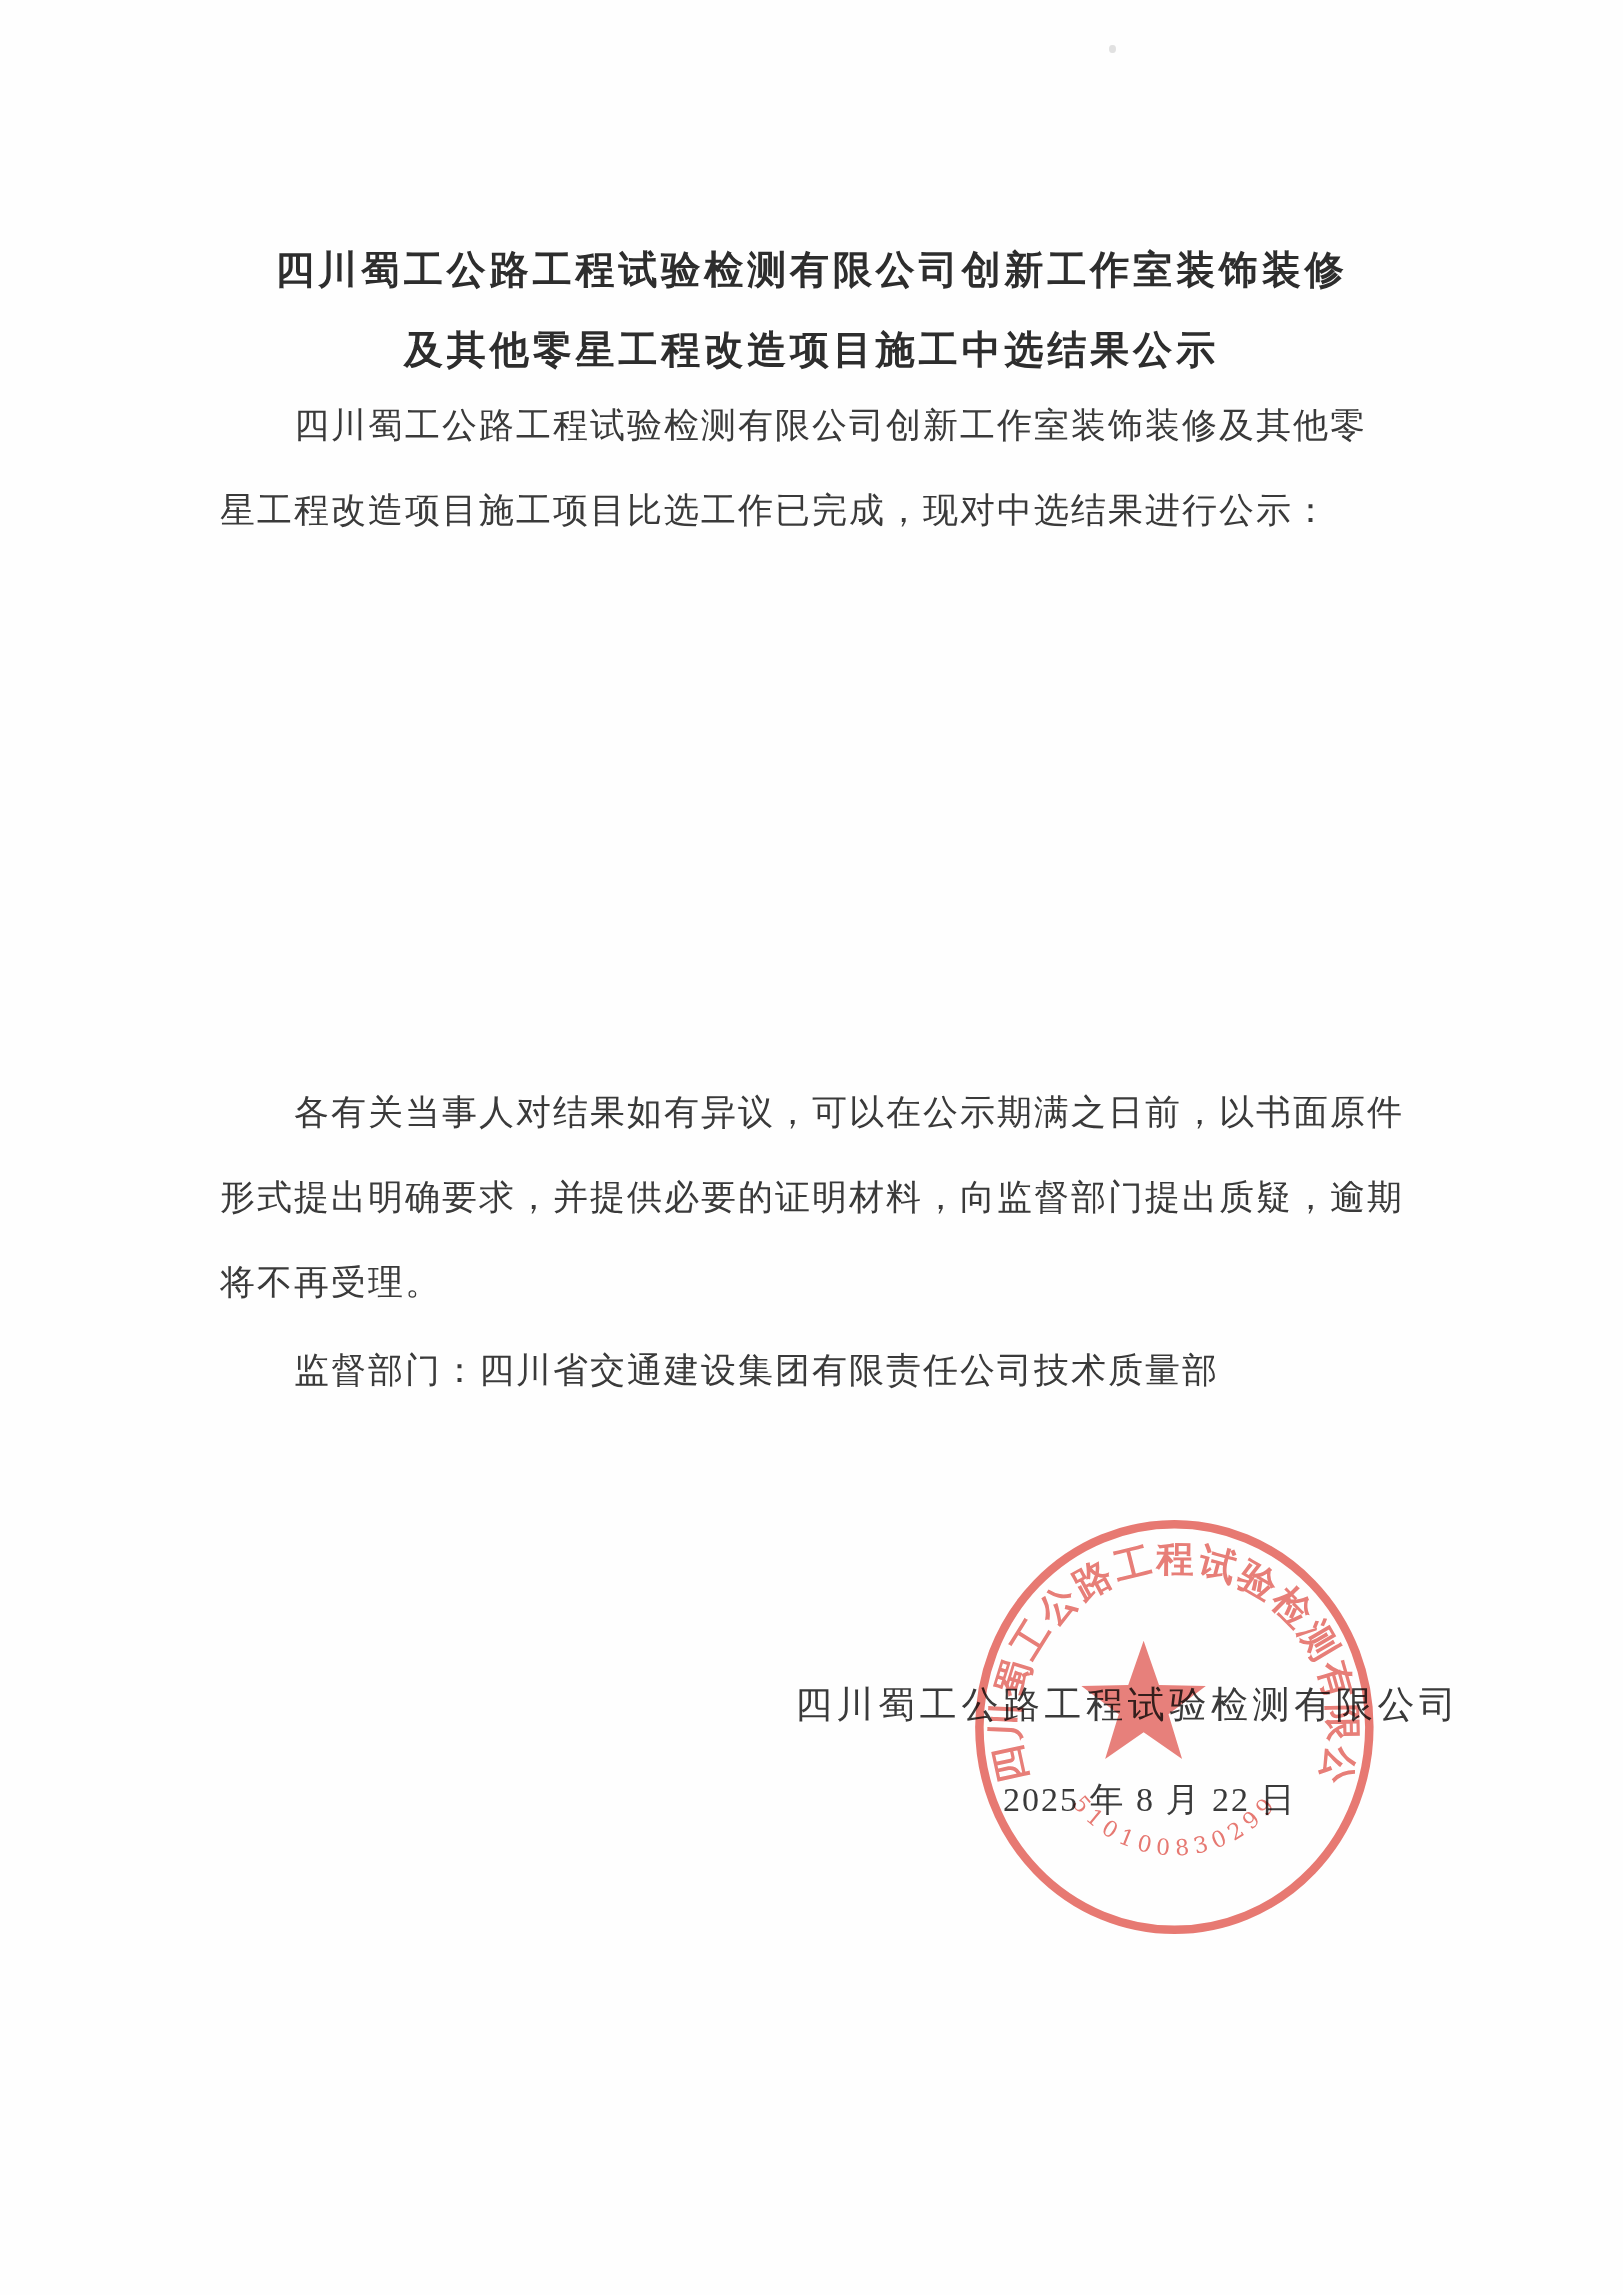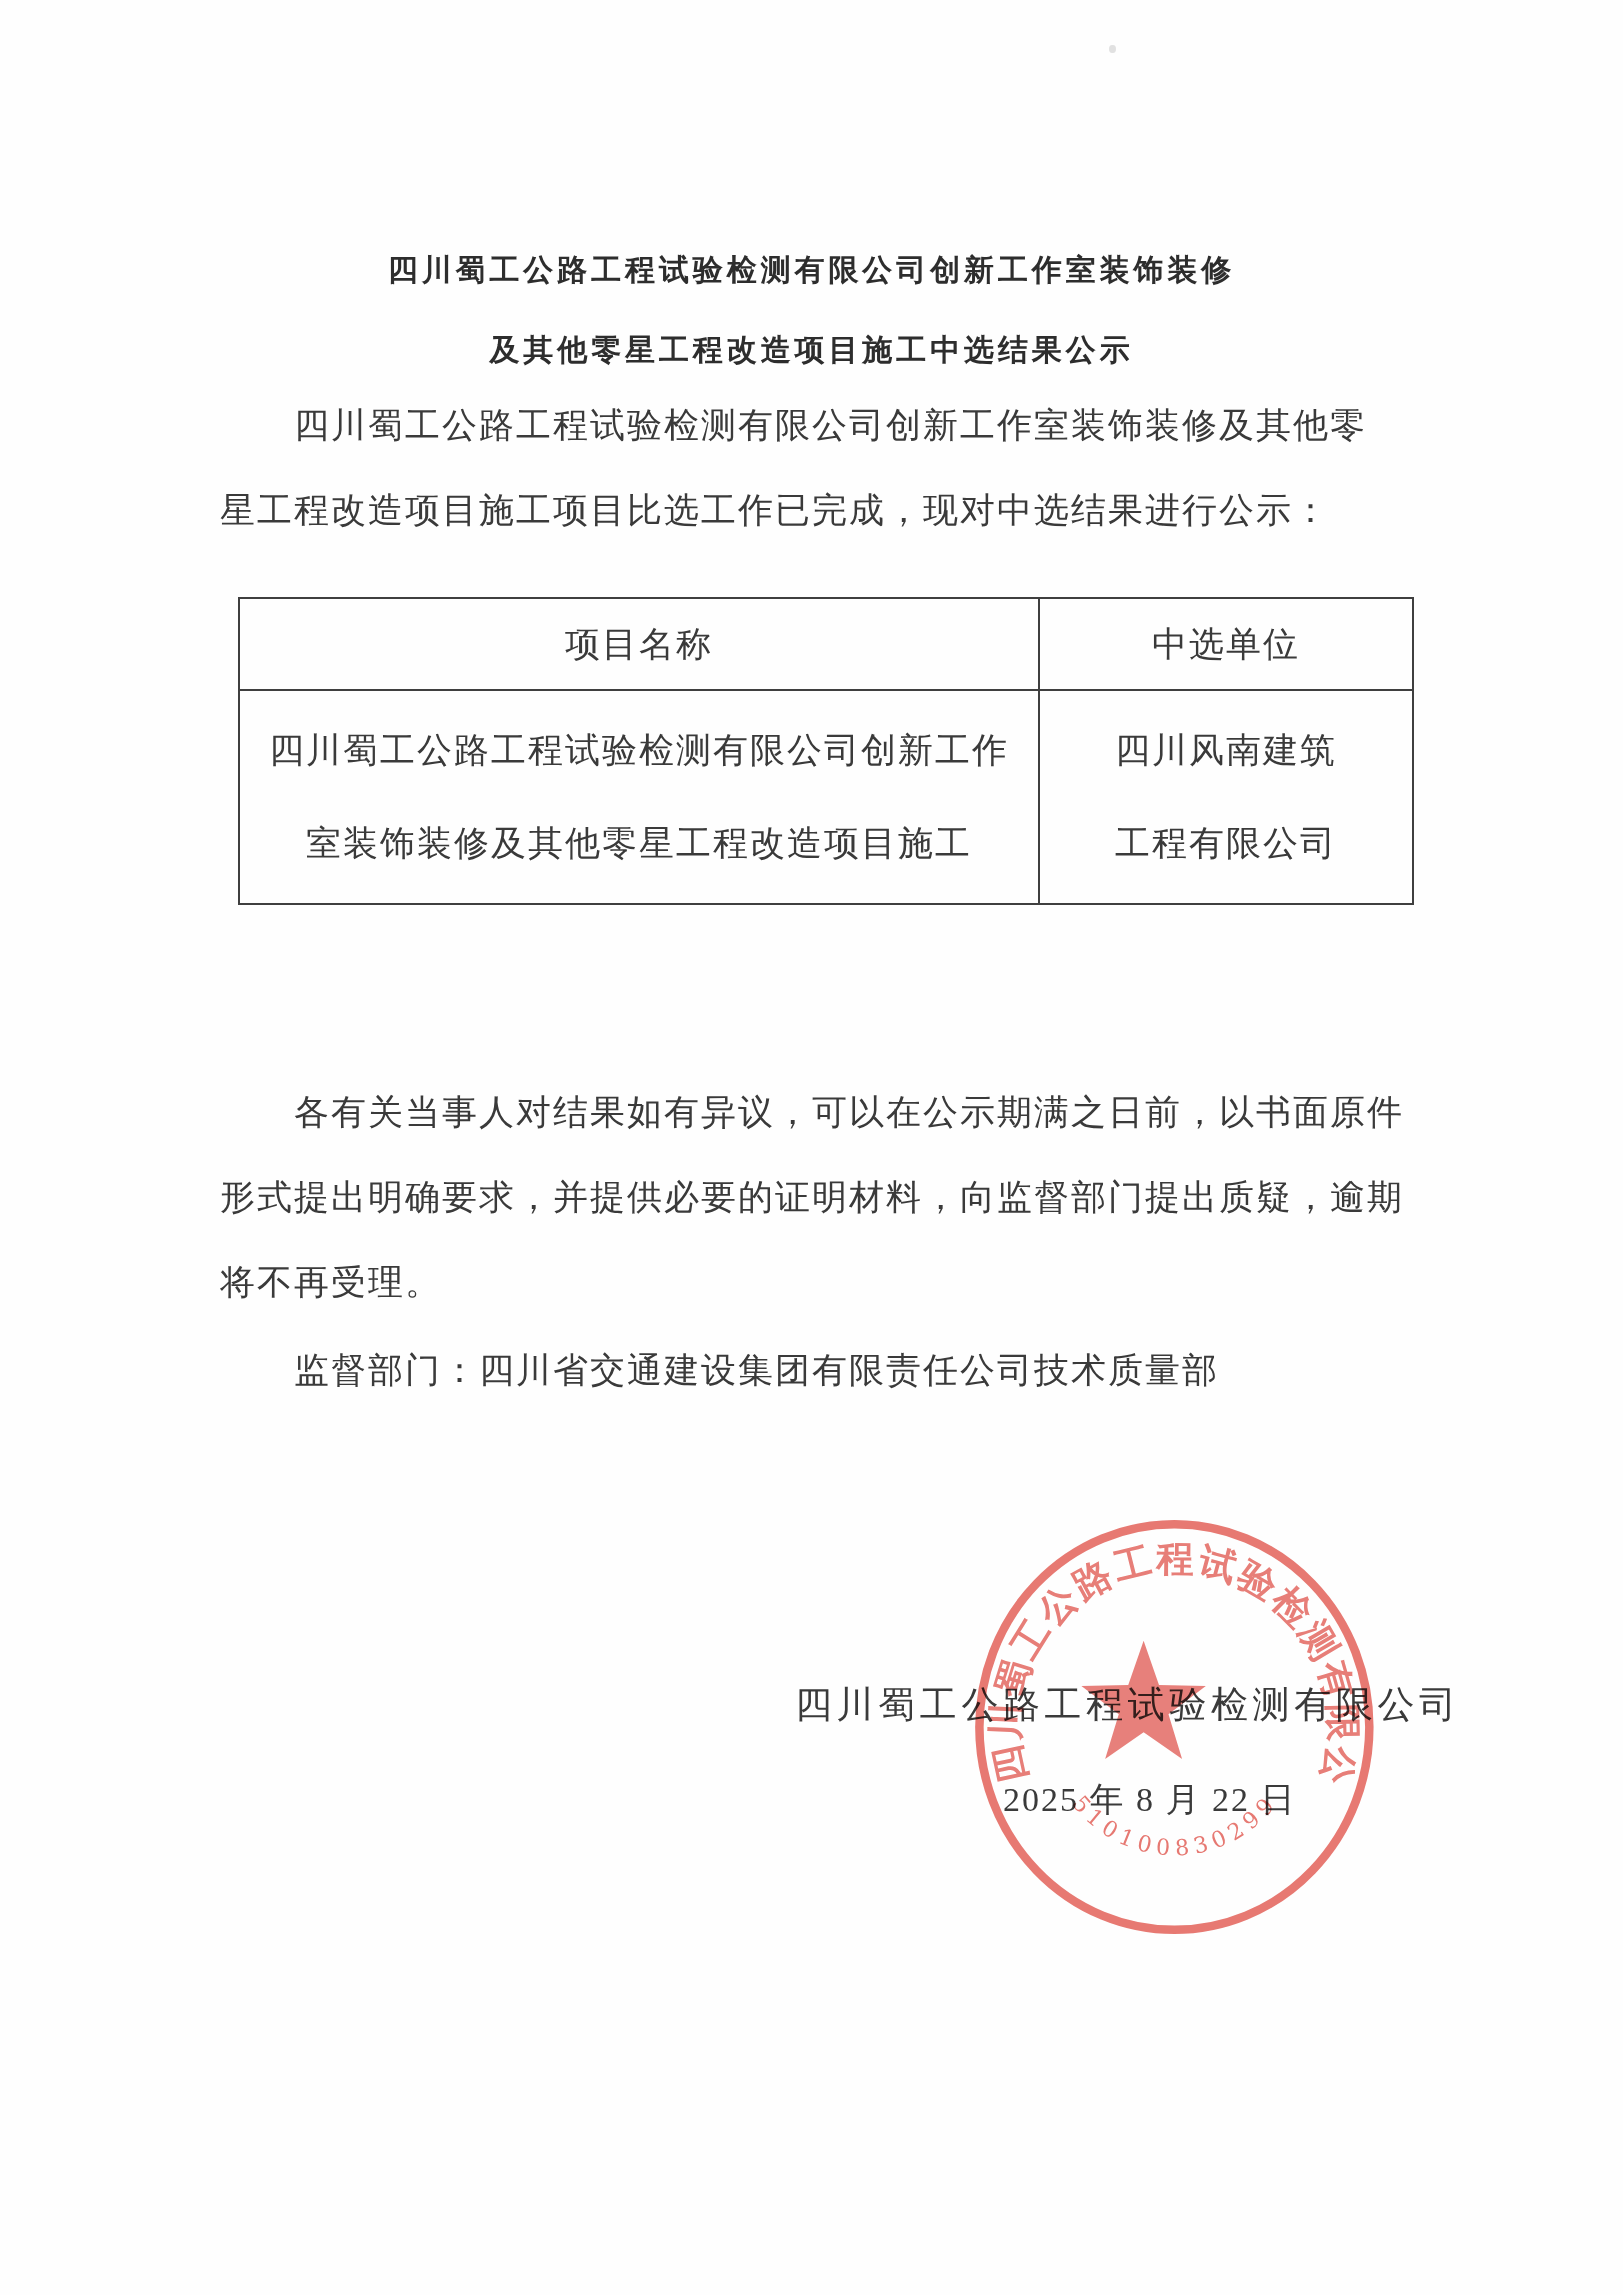--- a/index.html
+++ b/index.html
@@ -12,21 +12,21 @@
   html,body{margin:0;padding:0;}
   body{
     width:1623px;height:2295px;
     background:var(--paper);
     font-family:"Liberation Serif","DejaVu Serif",serif;
     color:var(--ink);
   }
   .page{position:absolute;left:0;top:0;width:1623px;height:2295px;background:var(--paper);overflow:hidden;}
   .title{
     position:absolute;left:0;top:230px;width:1623px;margin:0;
-    text-align:center;font-size:30px;font-weight:700;color:var(--title-ink);
+    text-align:center;font-size:39px;font-weight:700;color:var(--title-ink);
     line-height:80px;letter-spacing:3.9px;white-space:pre-line;
   }
   .para{
     position:absolute;left:220px;width:1244px;margin:0;
     font-size:35px;line-height:85px;letter-spacing:2px;
     white-space:pre-line;text-align:left;color:var(--ink);
   }
   .result-table{
     position:absolute;left:238px;top:597px;width:1174px;
     border-collapse:collapse;table-layout:fixed;
@@ -73,40 +73,20 @@
 <div class="page">
 
   <div class="speck"></div>
 
   <h1 class="title">四川蜀工公路工程试验检测有限公司创新工作室装饰装修
 及其他零星工程改造项目施工中选结果公示</h1>
 
   <p class="para" style="top:383px;">　　四川蜀工公路工程试验检测有限公司创新工作室装饰装修及其他零
 星工程改造项目施工项目比选工作已完成，现对中选结果进行公示：</p>
 
-  <table class="result-table">
-    <colgroup>
-      <col style="width:800px;">
-      <col style="width:374px;">
-    </colgroup>
-    <thead>
-      <tr>
-        <th>项目名称</th>
-        <th>中选单位</th>
-      </tr>
-    </thead>
-    <tbody>
-      <tr>
-        <td>四川蜀工公路工程试验检测有限公司创新工作
-室装饰装修及其他零星工程改造项目施工</td>
-        <td>四川风南建筑
-工程有限公司</td>
-      </tr>
-    </tbody>
-  </table>
 
 
   <p class="para" style="top:1070px;">　　各有关当事人对结果如有异议，可以在公示期满之日前，以书面原件
 形式提出明确要求，并提供必要的证明材料，向监督部门提出质疑，逾期
 将不再受理。</p>
 
   <p class="para" style="top:1328px;">　　监督部门：四川省交通建设集团有限责任公司技术质量部</p>
 
 
   <p class="signature">四川蜀工公路工程试验检测有限公司</p>

